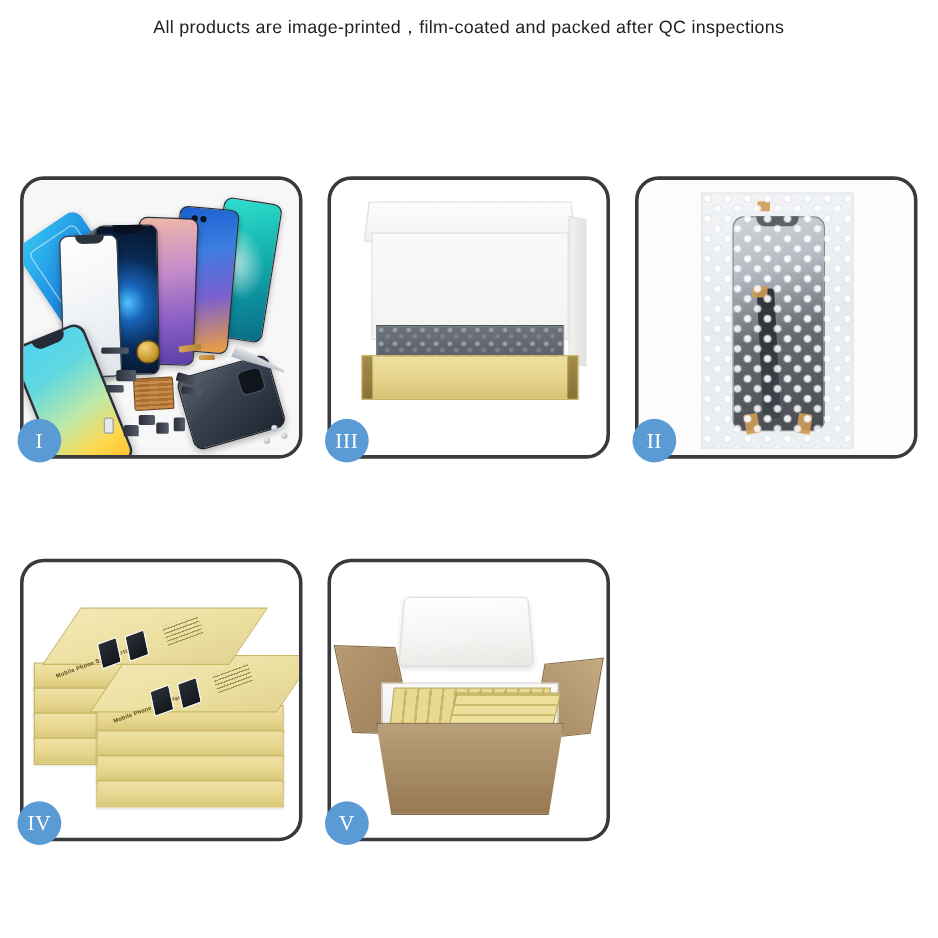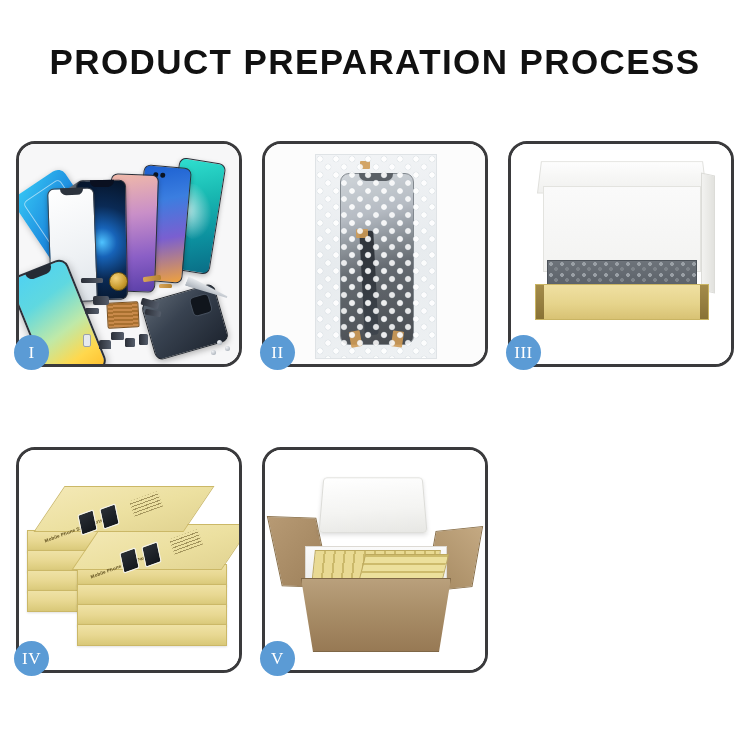--- a/index.html
+++ b/index.html
@@ -325,21 +325,21 @@
     position:absolute; width:14px; height:17px;
     background:#9b8263; opacity:.85; border-radius:1px;
   }
 </style>
 </head>
 <body>
 
 <div id="page">
 
   <div class="header">
-    <div class="title">PRODUCT PREPARATION PROCESS</div>
+    <div class="subtitle">All products are image-printed，film-coated and packed after QC inspections</div>
   </div>
 
   <div class="grid">
 
     <div class="panel">
       <div class="panel-inner p1">
         <div class="adh"></div>
         <div class="adh-b"></div>
         <div class="ph ph-a"></div>
         <div class="ph ph-b"></div>
@@ -364,46 +364,46 @@
         <div class="prt l" style="left:106px;top:194px;width:10px;height:9px;"></div>
         <div class="prt l" style="left:120px;top:190px;width:9px;height:11px;"></div>
         <div class="scrw" style="left:198px;top:196px;"></div>
         <div class="scrw" style="left:206px;top:202px;"></div>
         <div class="scrw" style="left:192px;top:206px;"></div>
       </div>
       <div class="badge">I</div>
     </div>
 
     <div class="panel">
+      <div class="panel-inner p3">
+        <div class="box3-lid"></div>
+        <div class="box3-back"></div>
+        <div class="box3-side"></div>
+        <div class="foam3"></div>
+        <div class="box3-front"></div>
+      </div>
+      <div class="badge">III</div>
+    </div>
+
+    <div class="panel">
       <div class="panel-inner p2">
         <div class="bubblebag">
           <div class="screen-in"></div>
           <div class="flexcbl"></div>
           <div class="tape" style="left:44px;top:6px;width:10px;height:8px;"></div>
           <div class="tape" style="left:40px;top:74px;width:12px;height:9px;"></div>
           <div class="tape" style="left:34px;top:176px;width:11px;height:16px;transform:rotate(-10deg);"></div>
           <div class="tape" style="left:76px;top:176px;width:11px;height:16px;transform:rotate(8deg);"></div>
           <div class="bubbles"></div>
         </div>
       </div>
       <div class="badge">II</div>
     </div>
 
     <div class="panel">
-      <div class="panel-inner p3">
-        <div class="box3-lid"></div>
-        <div class="box3-back"></div>
-        <div class="box3-side"></div>
-        <div class="foam3"></div>
-        <div class="box3-front"></div>
-      </div>
-      <div class="badge">III</div>
-    </div>
-
-    <div class="panel">
       <div class="panel-inner p4">
         <div class="stack">
           <div class="sbox" style="left:2px;top:58px;"></div>
           <div class="sbox" style="left:2px;top:78px;"></div>
           <div class="sbox" style="left:2px;top:98px;"></div>
           <div class="sbox" style="left:2px;top:118px;"></div>
           <div class="sbox" style="left:52px;top:92px;"></div>
           <div class="sbox" style="left:52px;top:112px;"></div>
           <div class="sbox" style="left:52px;top:132px;"></div>
           <div class="sbox" style="left:52px;top:152px;"></div>

